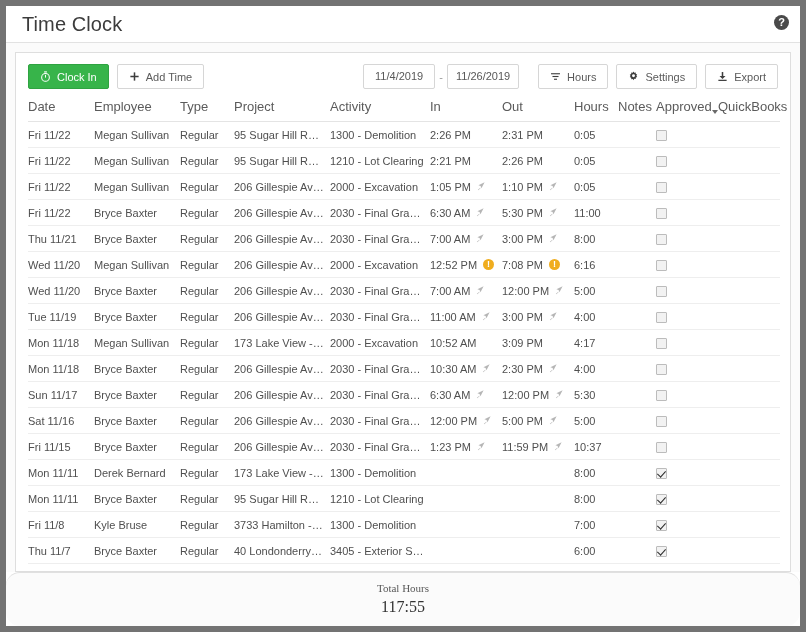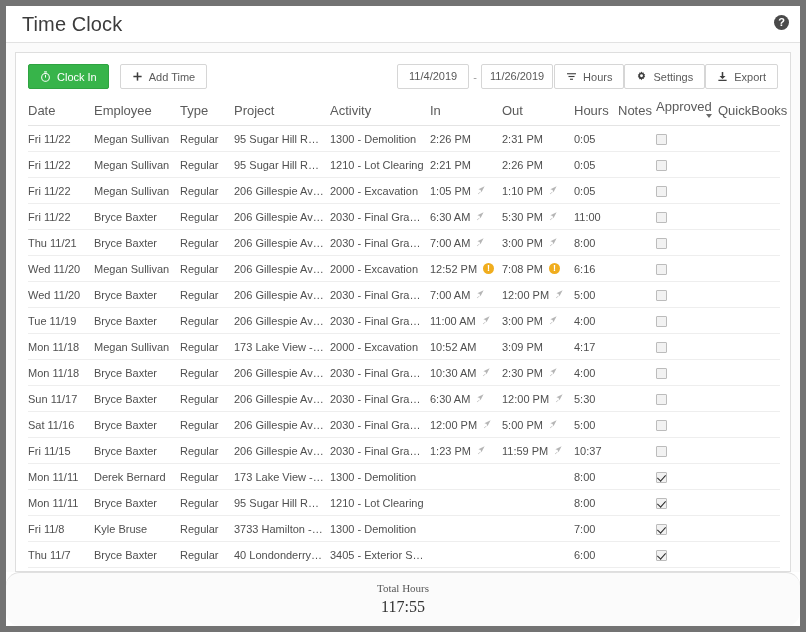--- a/index.html
+++ b/index.html
@@ -121,21 +121,21 @@
     line-height: 1;
   }
   .btn-default .glyph { color: #4a4a4a; }
 
   .toolbar-spacer { flex: 1; }
 
   .date-range {
     display: flex;
     align-items: center;
     gap: 0;
-    margin-right: 1px;
+    margin-right: 19px;
   }
   .date-input {
     height: 25px;
     width: 72px;
     box-sizing: border-box;
     border: 1px solid #d6d6d6;
     background: #ffffff;
     border-radius: 2px;
     font-size: 11px;
     color: #585858;
@@ -144,21 +144,21 @@
     cursor: text;
     font-family: "Liberation Sans", sans-serif;
   }
   .date-sep {
     width: 12px;
     text-align: center;
     color: #9a9a9a;
     font-size: 11px;
     user-select: none;
   }
-  .toolbar .btn + .btn { }
+  .toolbar .btn + .btn { margin-left: 8px; }
   .btn-addtime { margin-left: 11px; }
 
   
   .table-wrap {
     flex: 1;
     min-height: 0;
     overflow: hidden;
     padding: 0 12px;
     box-sizing: border-box;
   }
@@ -265,21 +265,20 @@
     height: 7px;
     border: solid #2b2b2b;
     border-width: 0 1.6px 1.6px 0;
     transform: rotate(42deg);
   }
 
   .th-approved {
     display: inline-flex;
     align-items: flex-end;
     cursor: pointer;
-    flex-direction: column;
   }
   .chev {
     display: inline-block;
     width: 0;
     height: 0;
     border-left: 3.2px solid transparent;
     border-right: 3.2px solid transparent;
     border-top: 4px solid #6a6a6a;
   }
 

